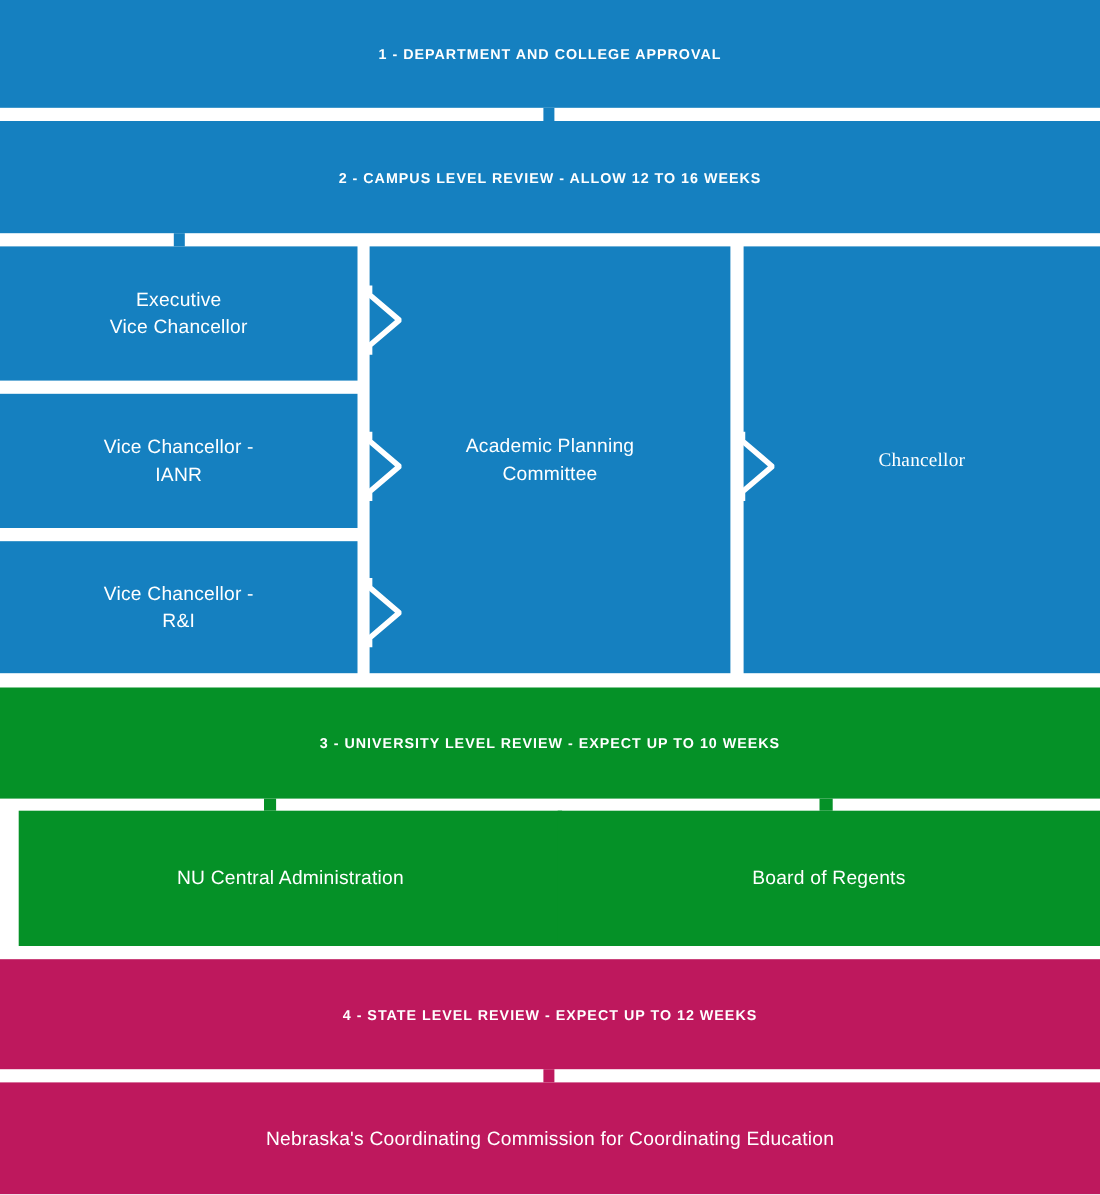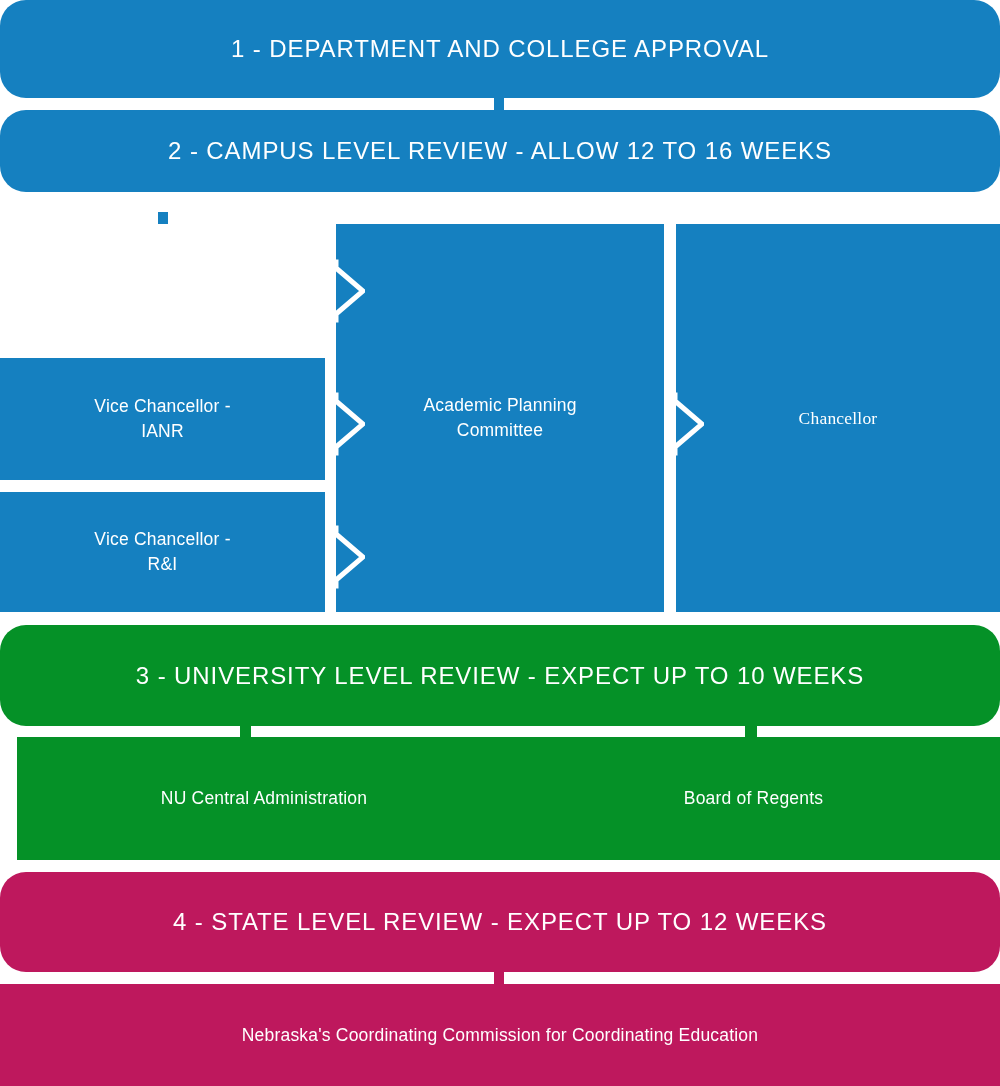--- a/index.html
+++ b/index.html
@@ -20,25 +20,24 @@
   .band {
     position: absolute;
     box-sizing: border-box;
     display: flex;
     align-items: center;
     justify-content: center;
     color: #ffffff;
     text-align: center;
   }
   .header-band {
-    font-weight: normal;
-    font-size: 24px;
+    font-weight: bold;
+    font-size: 13px;
     letter-spacing: 0.9px;
     text-transform: uppercase;
-    border-radius: 26px;
   }
   .node-band {
     font-size: 17.5px;
     font-weight: normal;
     line-height: 1.42;
     letter-spacing: 0.2px;
   }
   .blue   { background: #1580c0; }
   .green  { background: #059127; }
   .orange { background: #be185d; }
@@ -59,26 +58,32 @@
 <body>
 
 <div id="chart">
 
   <div class="band header-band blue" style="left:0px; top:0px; width:1000px; height:98px;">
     <span>1 - DEPARTMENT AND COLLEGE APPROVAL</span>
   </div>
 
   <div class="connector blue" style="left:494px; top:98px; width:10px; height:12px;"></div>
 
-  <div class="band header-band blue" style="left:0px; top:110px; width:1000px; height:82px;">
+  <div class="band header-band blue" style="left:0px; top:110px; width:1000px; height:102px;">
     <span>2 - CAMPUS LEVEL REVIEW - ALLOW 12 TO 16 WEEKS</span>
   </div>
 
   <div class="connector blue" style="left:158px; top:212px; width:10px; height:12px;"></div>
 
+  <div class="band node-band blue" style="left:0px; top:224px; width:325px; height:122px;">
+    <span>
+      <span>Executive</span><br>
+      <span>Vice Chancellor</span>
+    </span>
+  </div>
 
   <div class="band node-band blue" style="left:0px; top:358px; width:325px; height:122px;">
     <span>
       <span>Vice Chancellor -</span><br>
       <span>IANR</span>
     </span>
   </div>
 
   <div class="band node-band blue" style="left:0px; top:492px; width:325px; height:120px;">
     <span>

